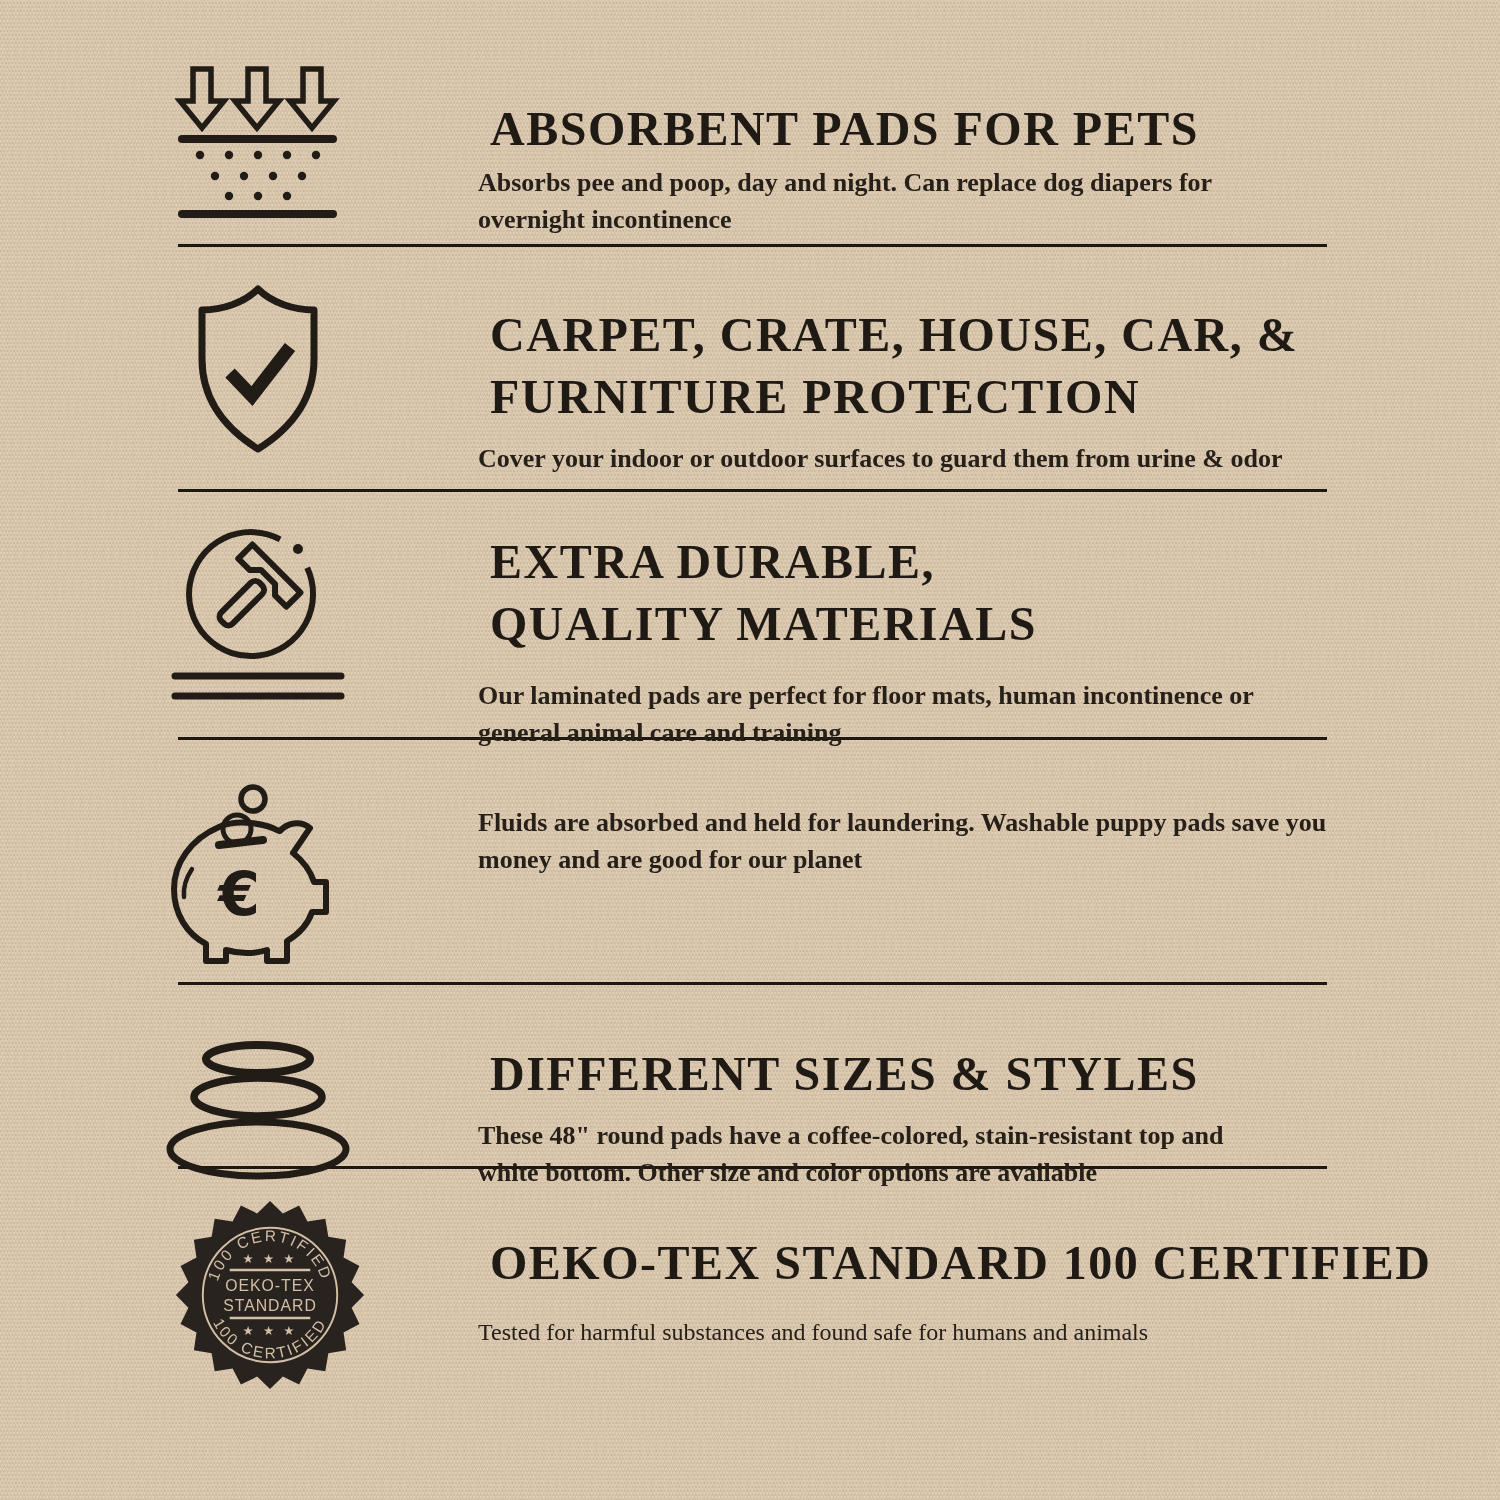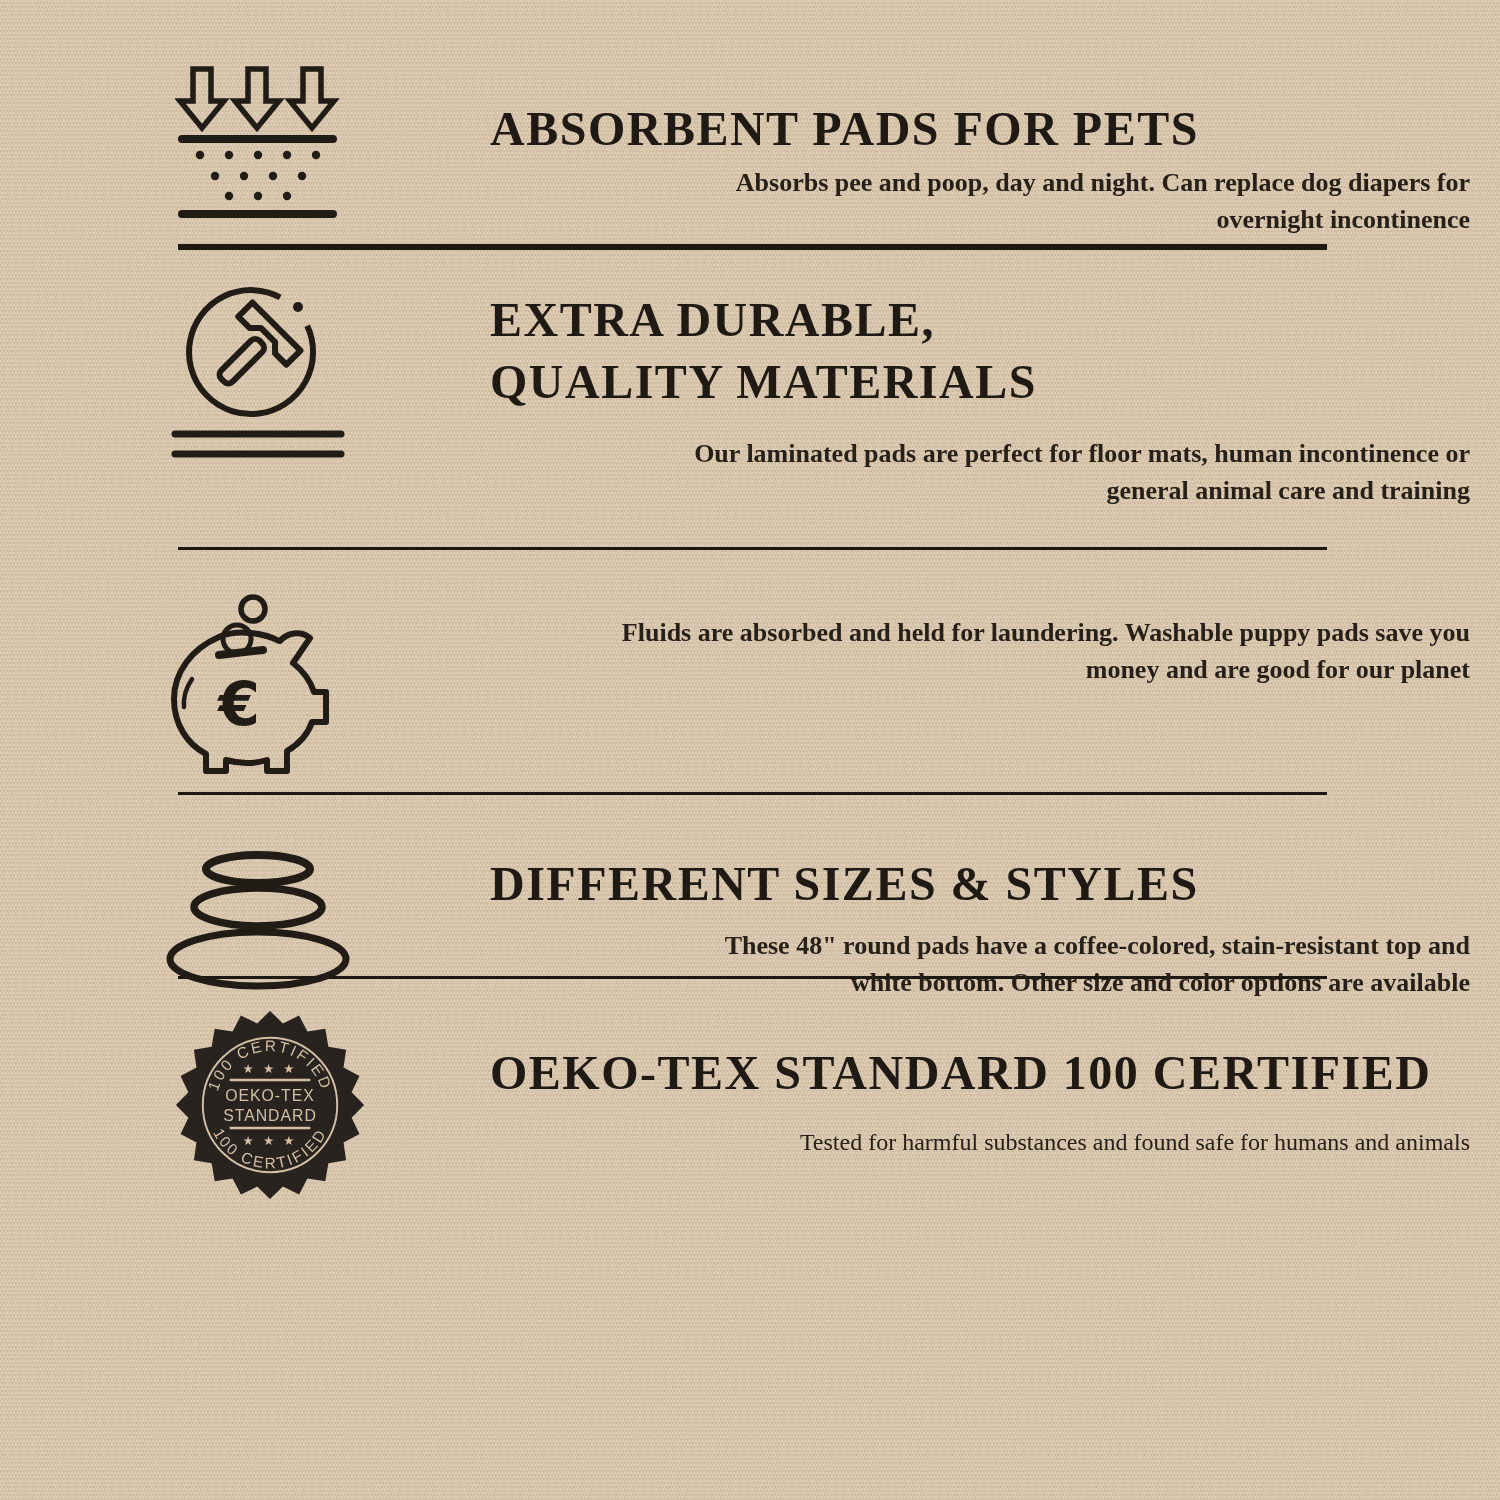--- a/index.html
+++ b/index.html
@@ -26,21 +26,20 @@
     font-size:48px;font-weight:700;line-height:62px;
     letter-spacing:1.5px;
     white-space:pre-line;
     color:#201a15;
   }
   .feature-desc{
     margin:0;
     font-size:26px;font-weight:700;line-height:37px;
     white-space:pre-line;
     color:#272019;
-    text-align:right;
   }
   .feature-desc.light{font-weight:400;font-size:24px;line-height:34px;}
   .divider{height:3px;background:#1d1811;margin-left:178px;width:1149px;}
   .stroke{stroke:#221c17;fill:none;}
   .fillink{fill:#221c17;}
   svg{display:block;}
   .icon-piggy{transform:translateX(-10px);}
   .icon-badge{transform:translateX(12px);}
   .euro{font-family:"DejaVu Sans","Liberation Sans",sans-serif;font-weight:700;font-size:60px;fill:#221c17;}
   .badge-text{font-family:"Liberation Sans","DejaVu Sans",sans-serif;fill:#d2bfa4;}
@@ -75,23 +74,36 @@
       </svg>
     </div>
     <div class="text-box" style="padding-top:86px">
       <h2 class="feature-title">ABSORBENT PADS FOR PETS</h2>
       <p class="feature-desc" style="margin-top:-8px">Absorbs pee and poop, day and night. Can replace dog diapers for
 overnight incontinence</p>
     </div>
   </section>
   <div class="divider"></div>
 
+  <section class="feature" style="height:242px">
+    <div class="icon-box" style="margin-top:36px">
+      <svg width="160" height="174" viewBox="0 0 160 174">
+        <path class="stroke" stroke-width="7" stroke-linejoin="round" d="M80 6 C 66 20, 44 27, 24 27 L24 76 C 24 118, 48 146, 80 166 C 112 146, 136 118, 136 76 L136 27 C 116 27, 94 20, 80 6 Z"></path>
+        <path class="stroke" stroke-width="13" d="M52 90 L74 113 L112 64"></path>
+      </svg>
+    </div>
+    <div class="text-box" style="padding-top:45px">
+      <h2 class="feature-title">CARPET, CRATE, HOUSE, CAR, &amp;
+FURNITURE PROTECTION</h2>
+      <p class="feature-desc" style="margin-top:3px">Cover your indoor or outdoor surfaces to guard them from urine &amp; odor</p>
+    </div>
+  </section>
   <div class="divider"></div>
 
-  <section class="feature" style="height:297px">
+  <section class="feature" style="height:245px">
     <div class="icon-box" style="margin-top:36px">
       <svg width="174" height="175" viewBox="0 0 174 175">
         <path class="stroke" stroke-width="6" d="M136.2 39.8 A62 62 0 1 1 109.1 11.3"></path>
         <circle class="fillink" cx="127" cy="21" r="5"></circle>
         <g transform="rotate(45 80 66)">
           <path class="stroke" stroke-width="6" stroke-linejoin="round" d="M46 30 H114 V50 H98 L90 42 H70 L62 50 H46 Z"></path>
           <rect class="stroke" stroke-width="6" x="72" y="52" width="16" height="54" rx="6"></rect>
         </g>
         <line class="stroke" stroke-width="7" stroke-linecap="round" x1="4" y1="148" x2="170" y2="148"></line>
         <line class="stroke" stroke-width="7" stroke-linecap="round" x1="4" y1="168" x2="170" y2="168"></line>

